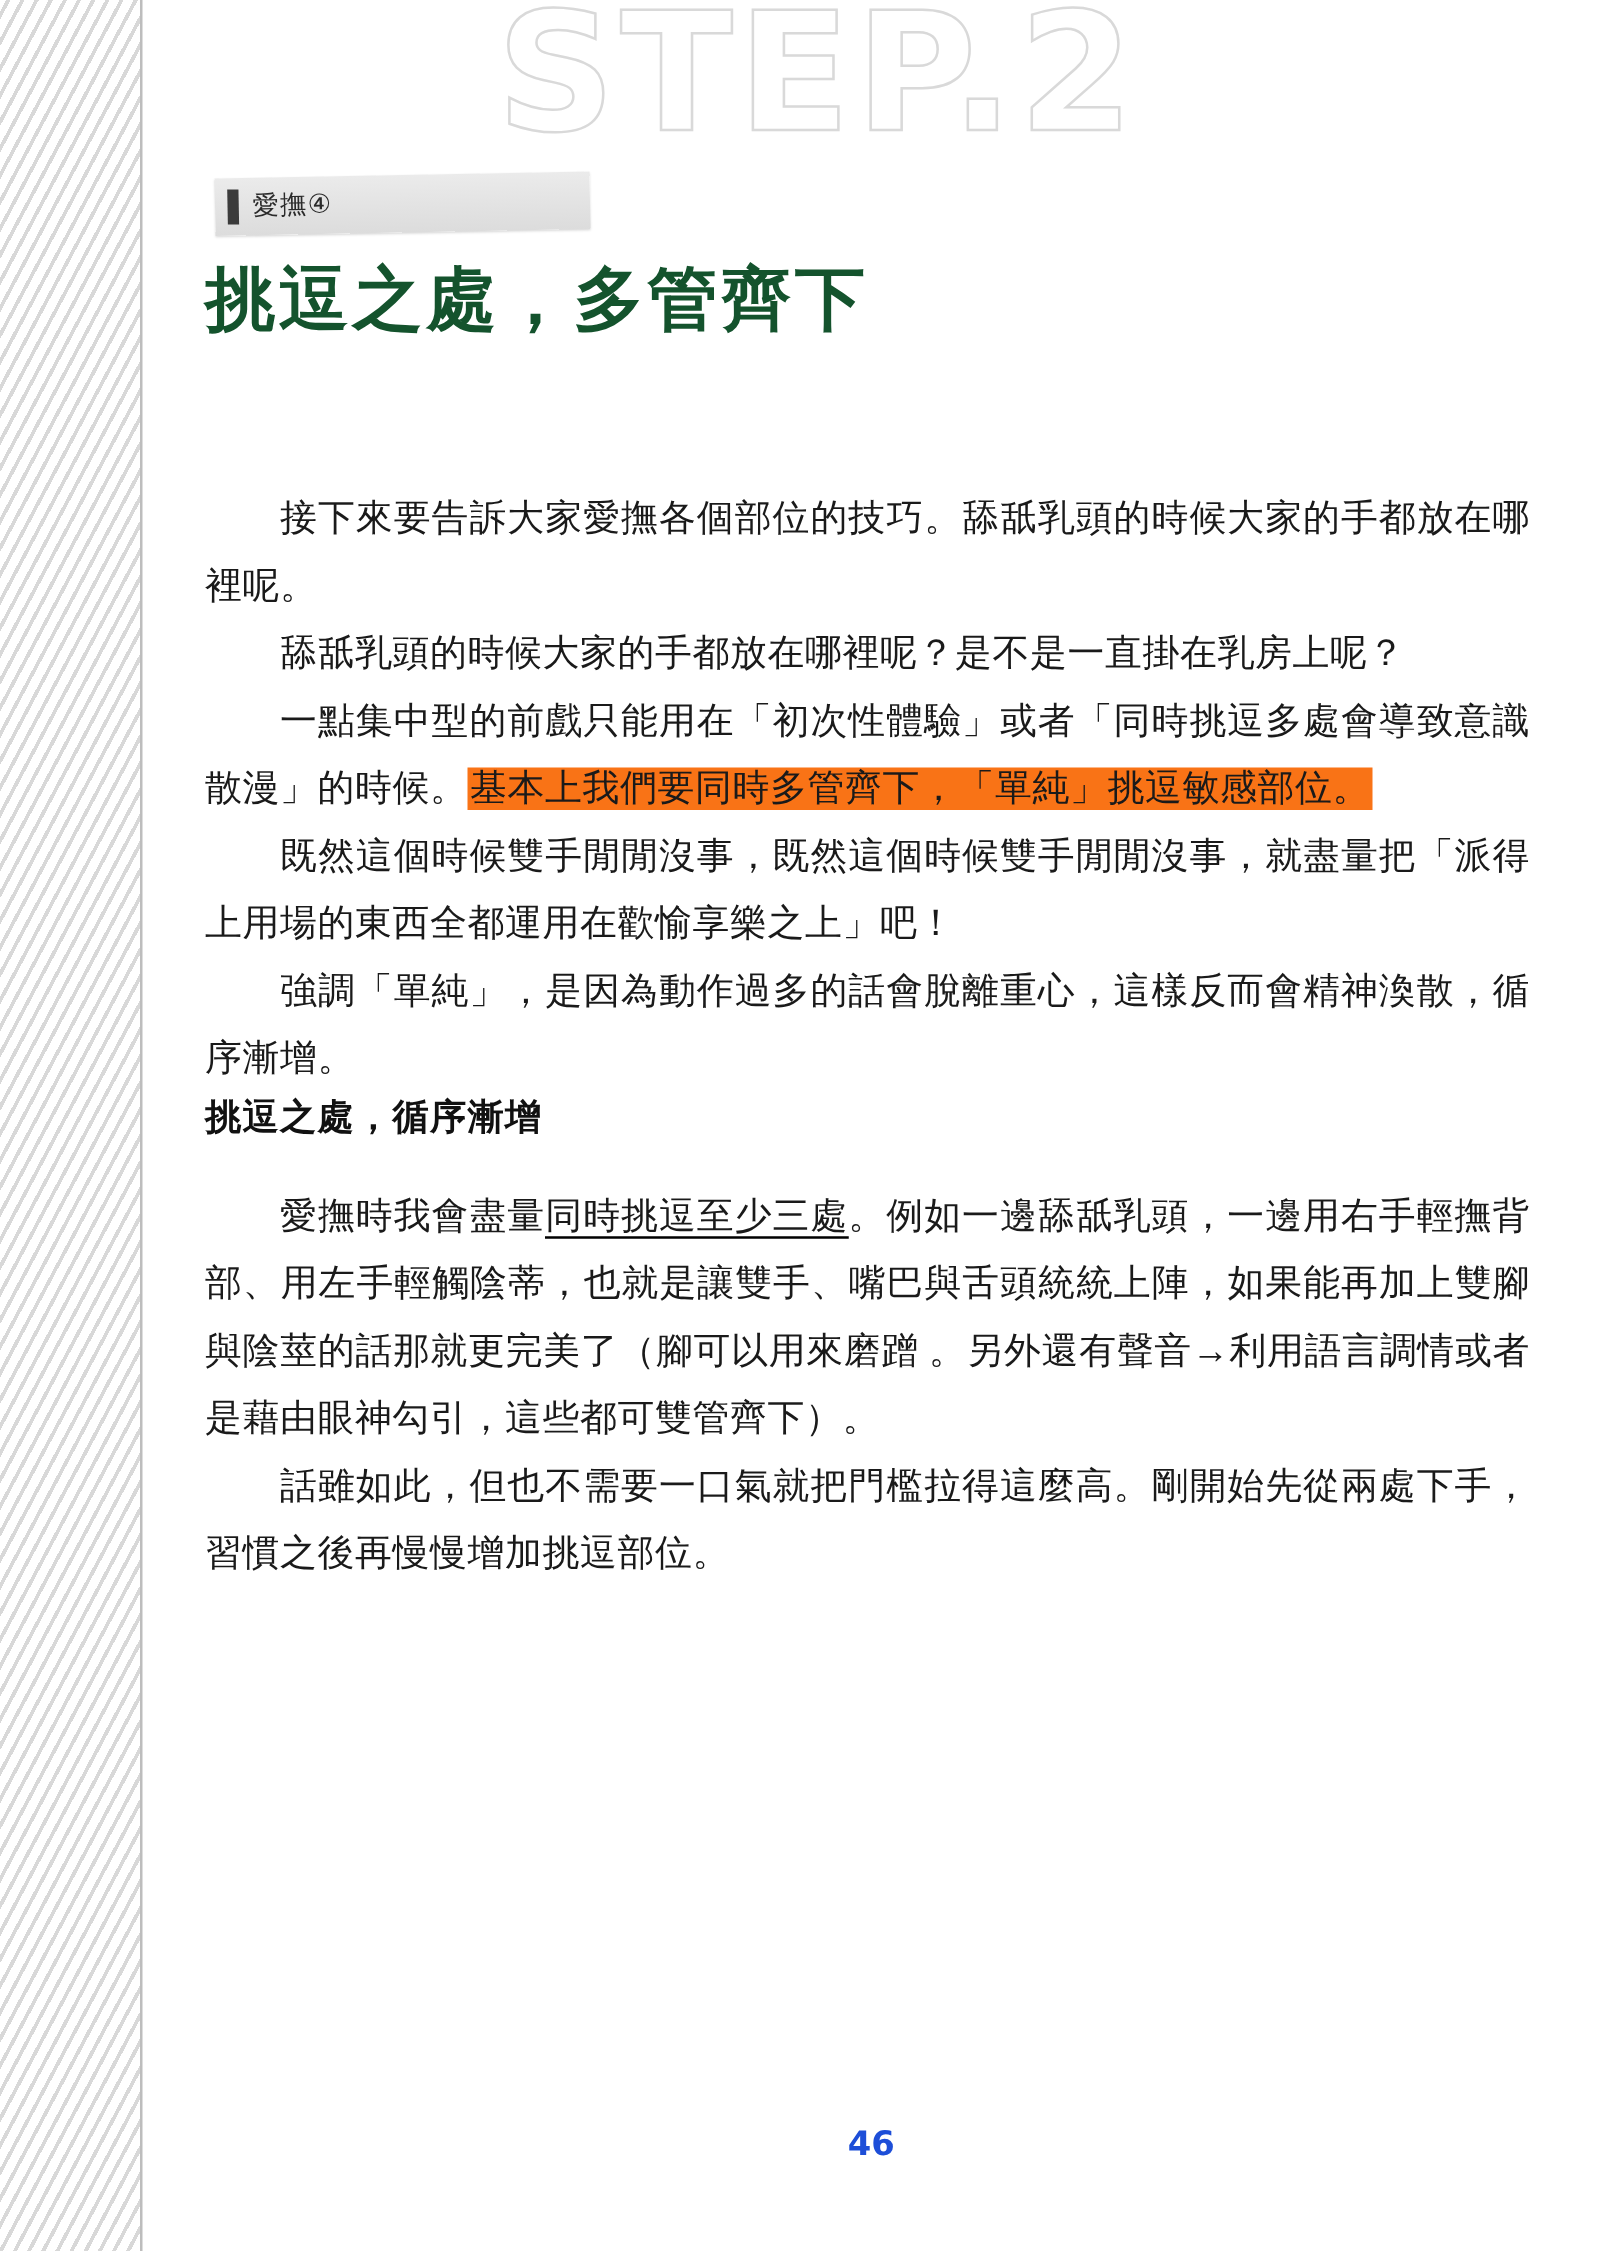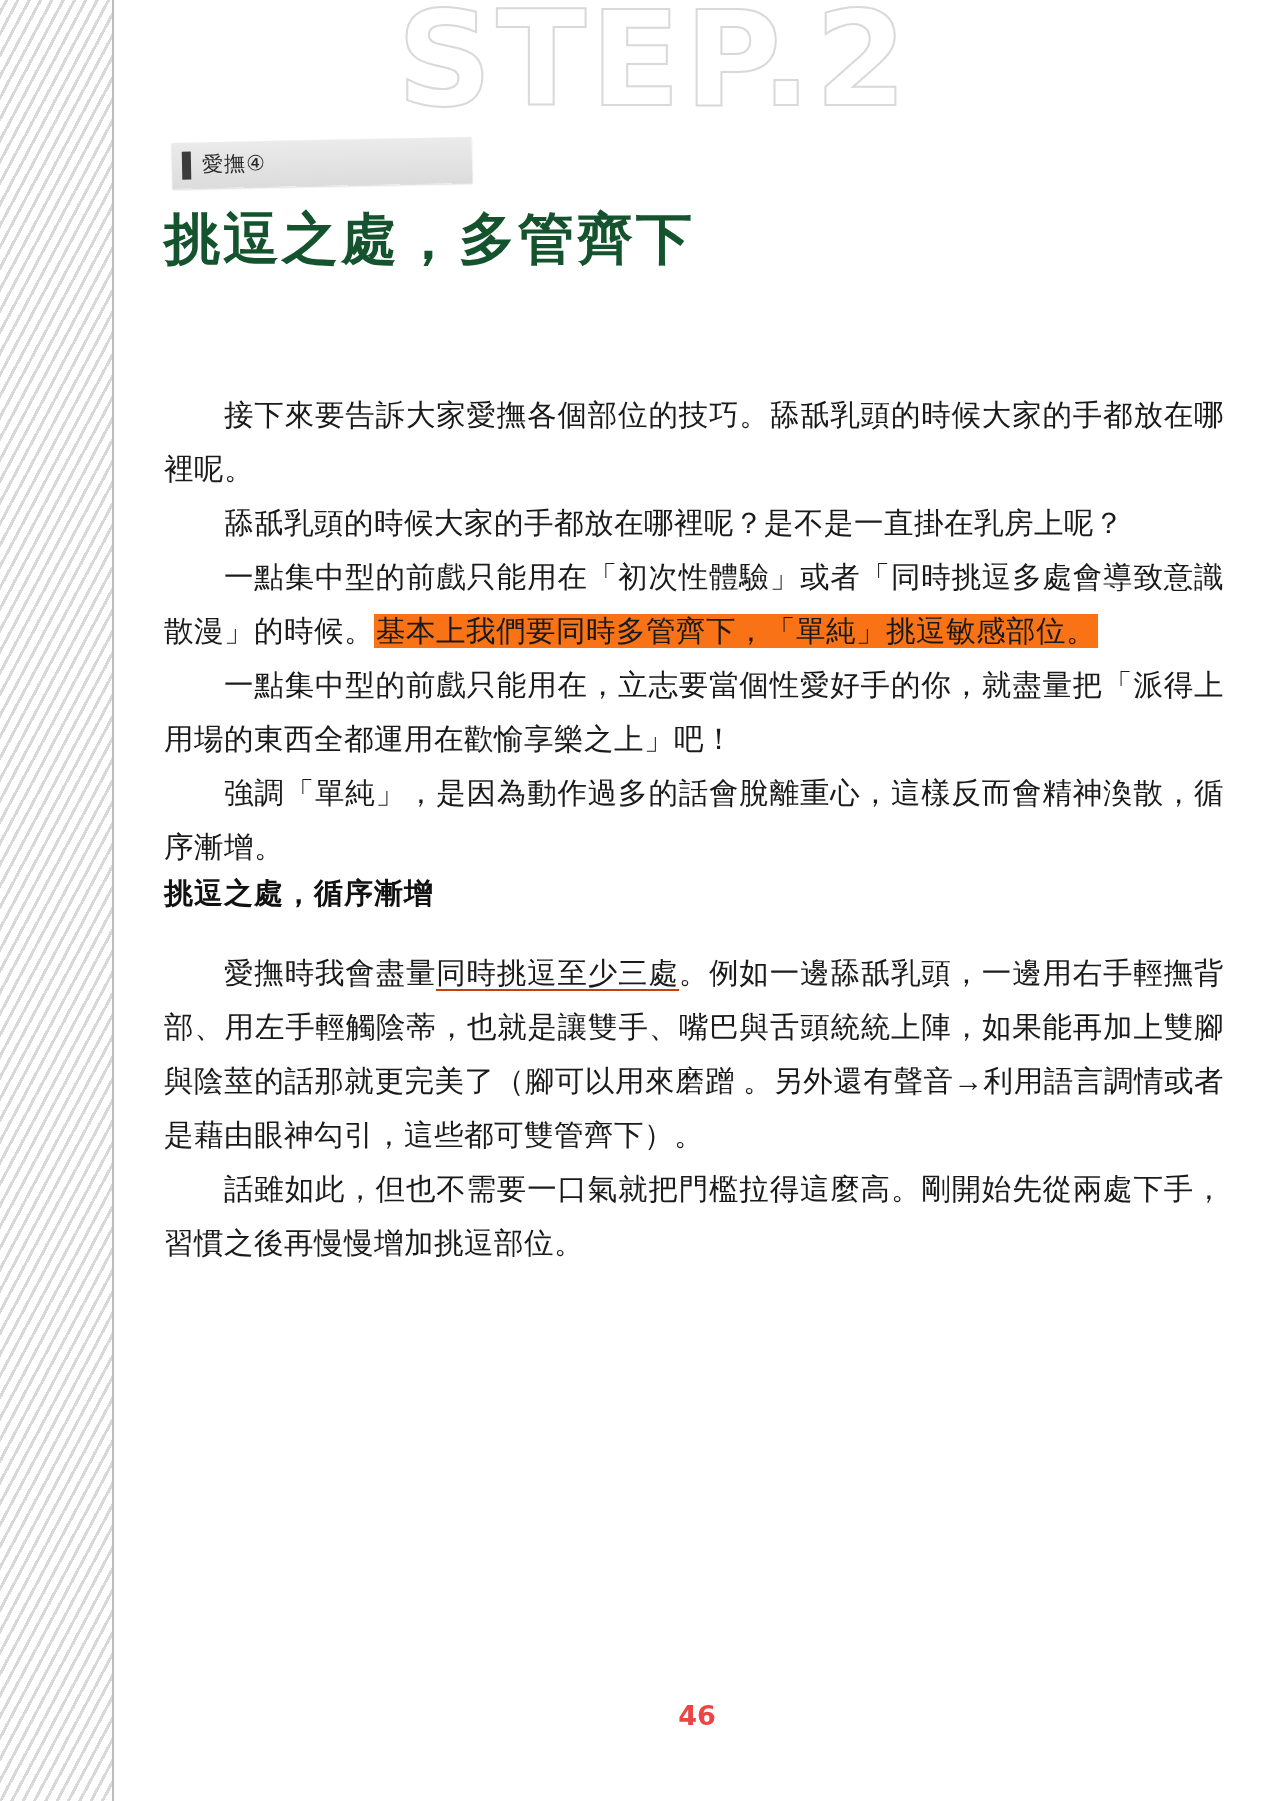--- a/index.html
+++ b/index.html
@@ -136,33 +136,33 @@
     text-indent: 60px;
     color: #1a1a1a;
     text-align: justify;
   }
 
   .hl {
     background: #f97316;
     padding: 1px 2px;
   }
   .ul-mark {
-    border-bottom: 2px solid #c2410c;
+    border-bottom: 2px solid #000000;
   }
 
   .page-number {
     position: absolute;
     left: 0;
     right: 0;
     top: 1700px;
     text-align: center;
     font-family: "DejaVu Sans", sans-serif;
     font-size: 27px;
     font-weight: 700;
-    color: #ef4444;
+    color: #1d4ed8;
   }
 </style>
 </head>
 <body>
 
 <div class="left-stripe"></div>
 <div class="left-stripe-edge"></div>
 
 <div class="page">
 
@@ -176,21 +176,21 @@
   <div class="chapter-title">挑逗之處，多管齊下</div>
 
   <div class="content">
 
 
     <p class="para">接下來要告訴大家愛撫各個部位的技巧。舔舐乳頭的時候大家的手都放在哪裡呢。</p>
     <p class="para">舔舐乳頭的時候大家的手都放在哪裡呢？是不是一直掛在乳房上呢？</p>
 
     <p class="para"><span>一點集中型的前戲只能用在「初次性體驗」或者「同時挑逗多處會導致意識散漫」的時候。</span><span class="hl">基本上我們要同時多管齊下，「單純」挑逗敏感部位。</span></p>
 
-    <p class="para">一點集中型的前戲只能用在，立志要當個性愛好手的你，就盡量把「派得上用場的東西全都運用在歡愉享樂之上」吧！</p>
+    <p class="para">既然這個時候雙手閒閒沒事，既然這個時候雙手閒閒沒事，就盡量把「派得上用場的東西全都運用在歡愉享樂之上」吧！</p>
     <p class="para">強調「單純」，是因為動作過多的話會脫離重心，這樣反而會精神渙散，循序漸增。</p>
 
     <h2 class="section-head second">挑逗之處，循序漸增</h2>
 
     <p class="para"><span>愛撫時我會盡量</span><span class="ul-mark">同時挑逗至少三處</span><span>。例如一邊舔舐乳頭，一邊用右手輕撫背部、用左手輕觸陰蒂，也就是讓雙手、嘴巴與舌頭統統上陣，如果能再加上雙腳與陰莖的話那就更完美了（腳可以用來磨蹭 。另外還有聲音→利用語言調情或者是藉由眼神勾引，這些都可雙管齊下）。</span></p>
 
     <p class="para">話雖如此，但也不需要一口氣就把門檻拉得這麼高。剛開始先從兩處下手，習慣之後再慢慢增加挑逗部位。</p>
 
   </div>
 

